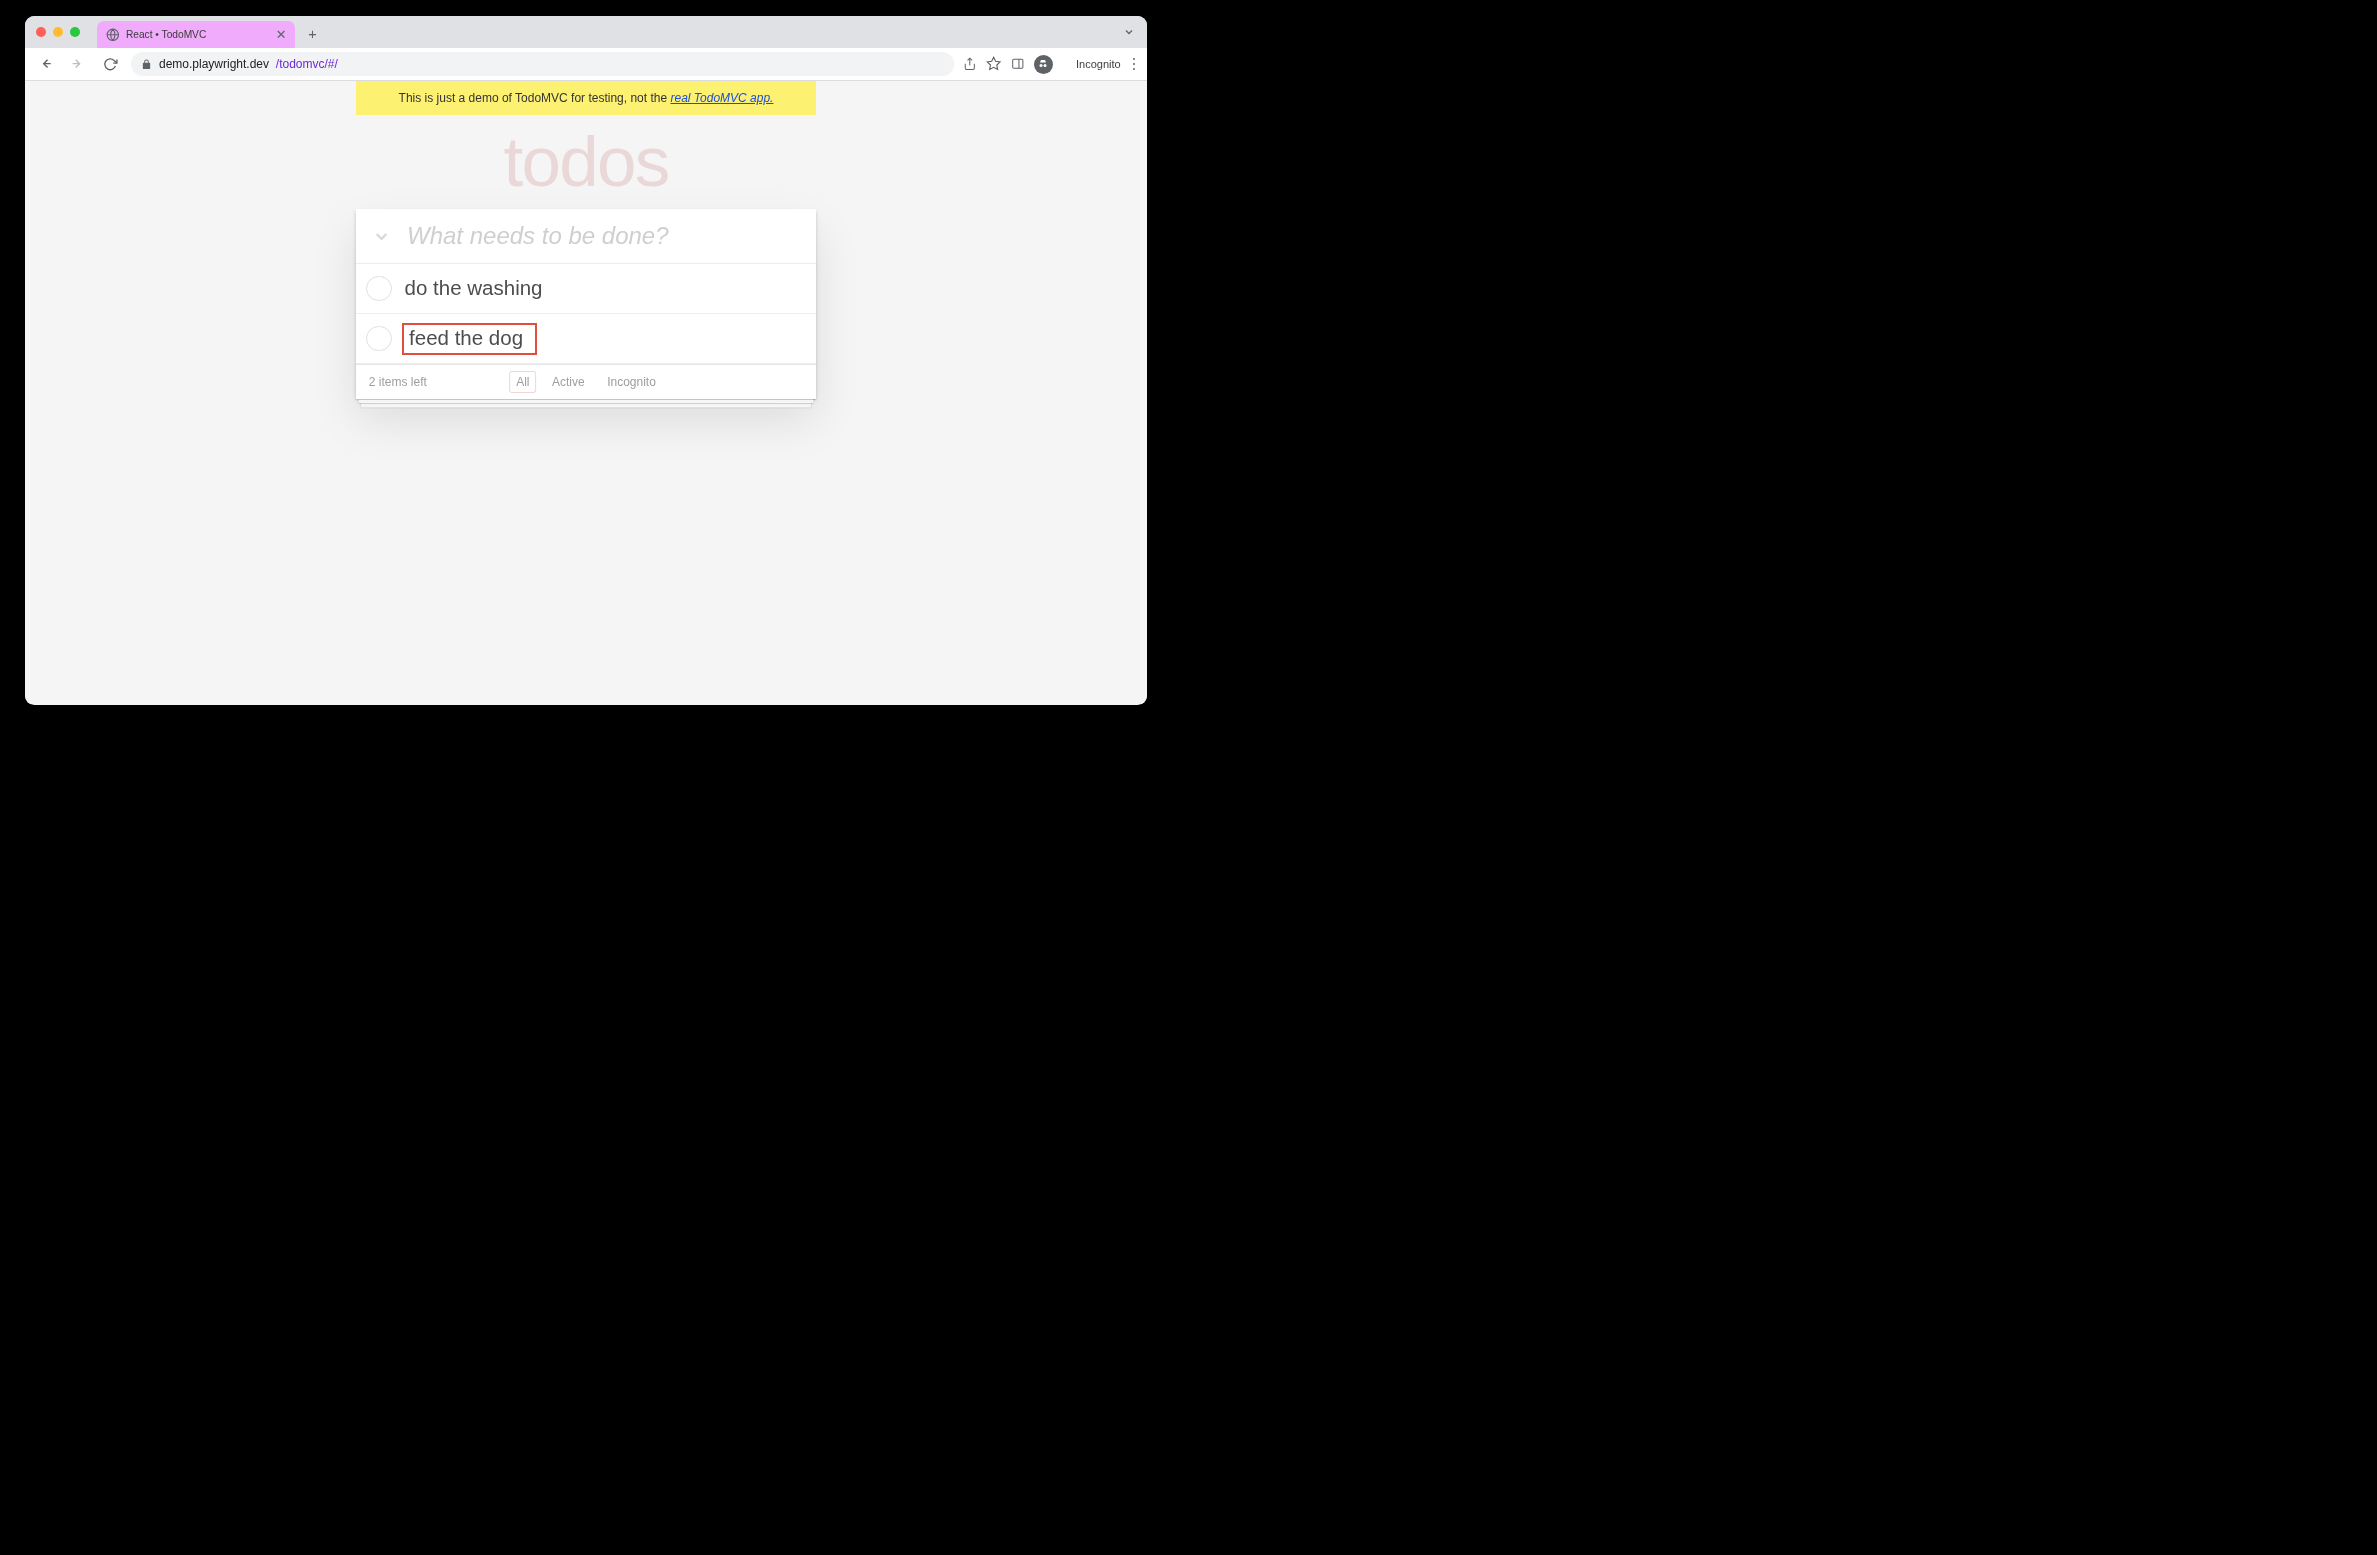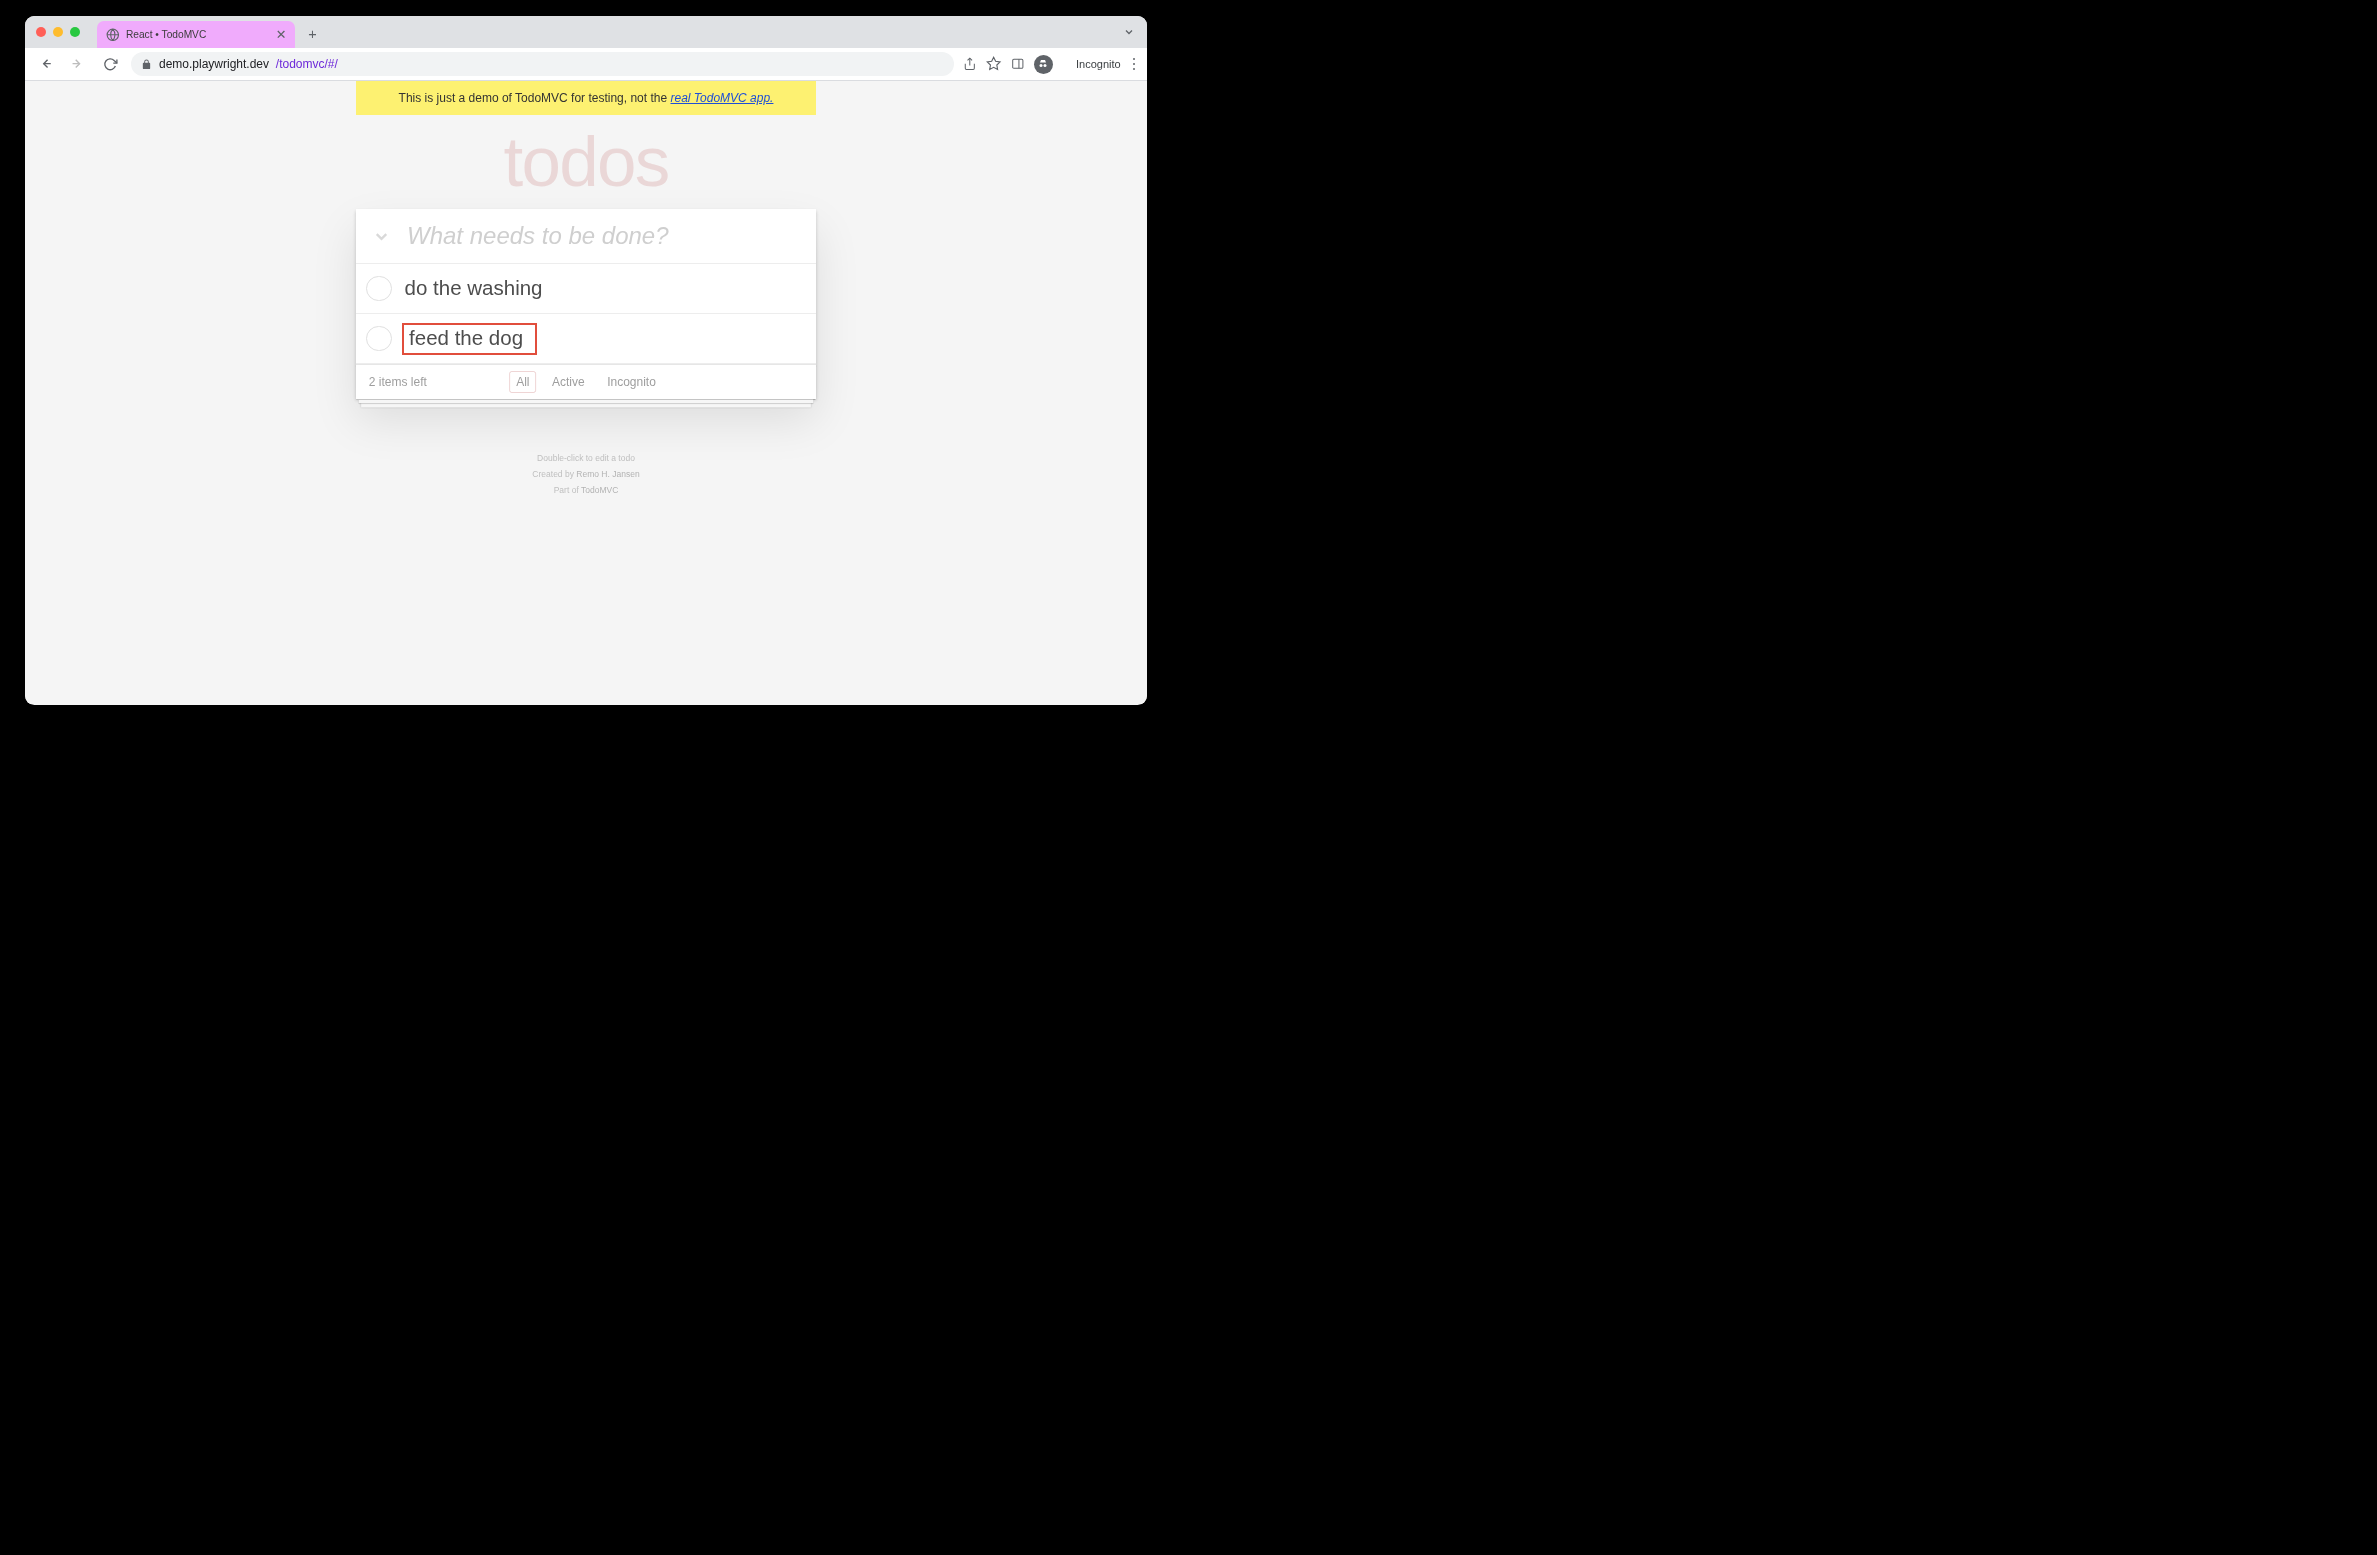--- a/index.html
+++ b/index.html
@@ -420,21 +420,16 @@
         <span>2 items left</span>
         <div class="filters">
           <a class="filter selected">All</a>
           <a class="filter">Active</a>
           <a class="filter">Incognito</a>
         </div>
         <span class="clear-completed">Clear</span>
       </footer>
     </section>
 
-    <div class="info">
-      <p>Double-click to edit a todo</p>
-      <p><span>Created by </span><a>Remo H. Jansen</a></p>
-      <p><span>Part of </span><a>TodoMVC</a></p>
-    </div>
   </div>
 
 </div>
 
 
 </body></html>

